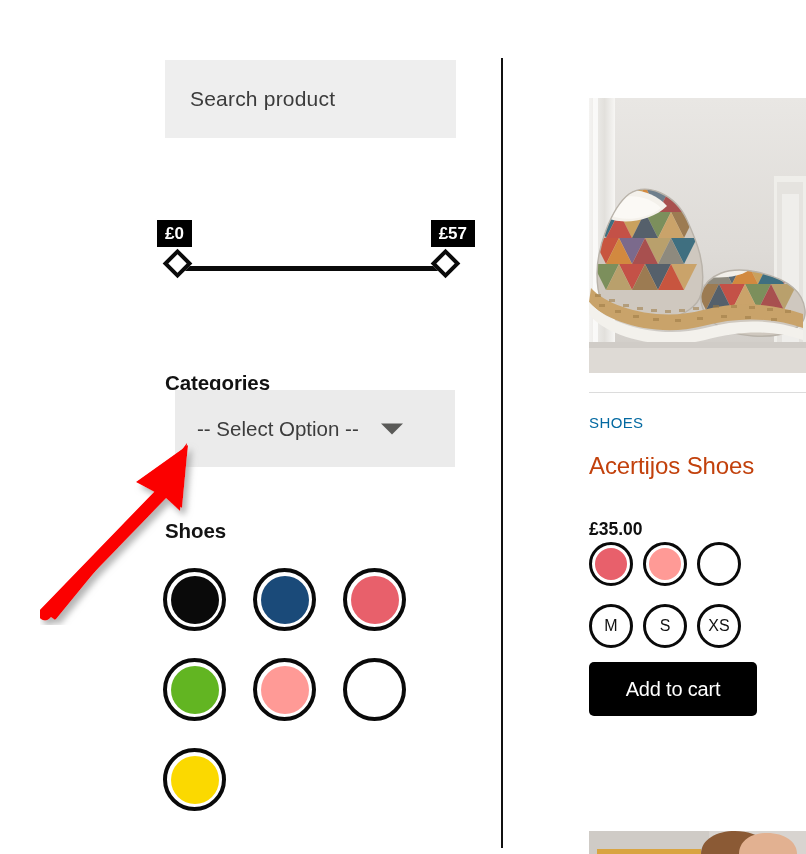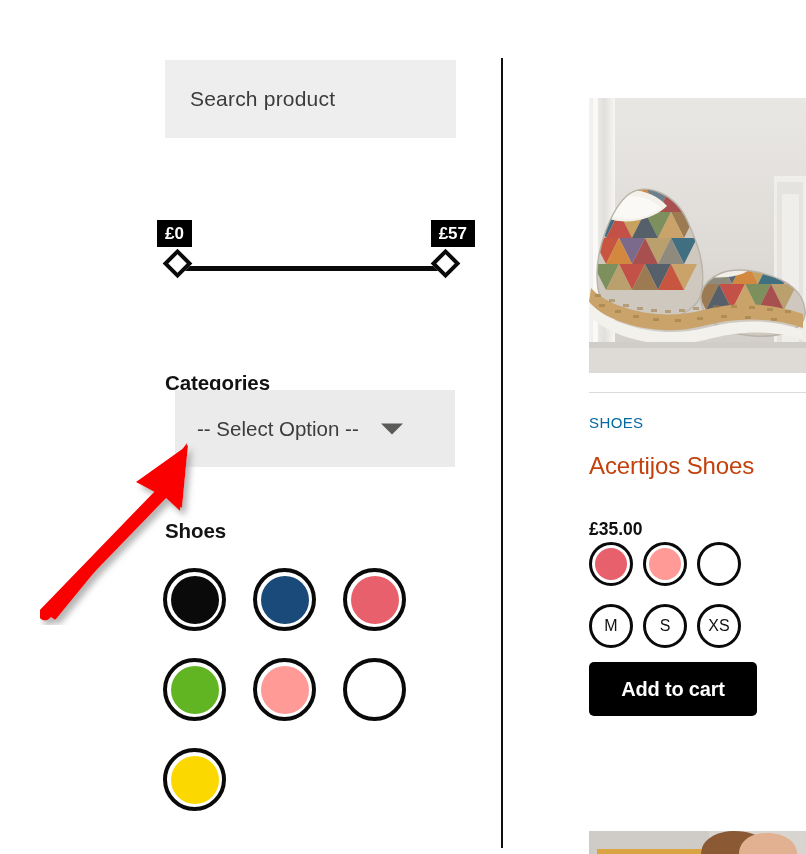--- a/index.html
+++ b/index.html
@@ -288,21 +288,21 @@
     left: 0;
     top: 662px;
     width: 168px;
     height: 54px;
     background: #000000;
     color: #ffffff;
     border: none;
     border-radius: 5px;
     font-family: "Liberation Sans", sans-serif;
     font-size: 20px;
-    font-weight: bold;
+    font-weight: normal;
     letter-spacing: -.2px;
     cursor: pointer;
   }
 
   #next-product-image {
     position: absolute;
     left: 0;
     top: 831px;
     width: 217px;
     height: 23px;

